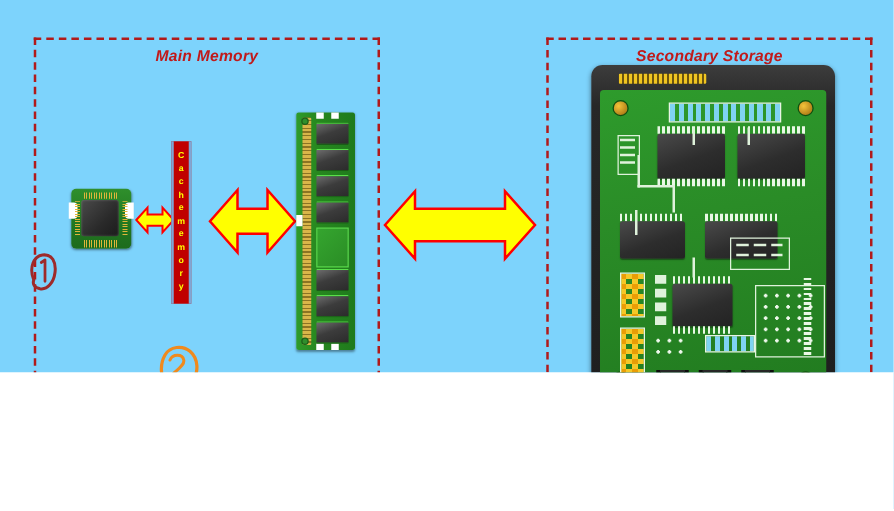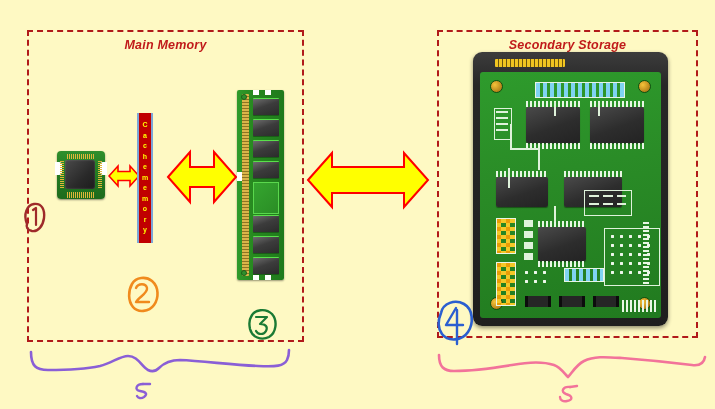--- a/index.html
+++ b/index.html
@@ -6,22 +6,22 @@
     margin: 0;
     padding: 0;
     background: #ffffff;
   }
   body {
     font-family: "Liberation Sans", sans-serif;
   }
   #stage {
     position: relative;
     width: 715px;
-    height: 409px;
-    background: #fef9c3;
+    height: 298px;
+    background: #7dd3fc;
     overflow: hidden;
   }
 
   
   .region {
     position: absolute;
     border: 2px dashed #b11a1a;
     box-sizing: border-box;
   }
   .region-title {

